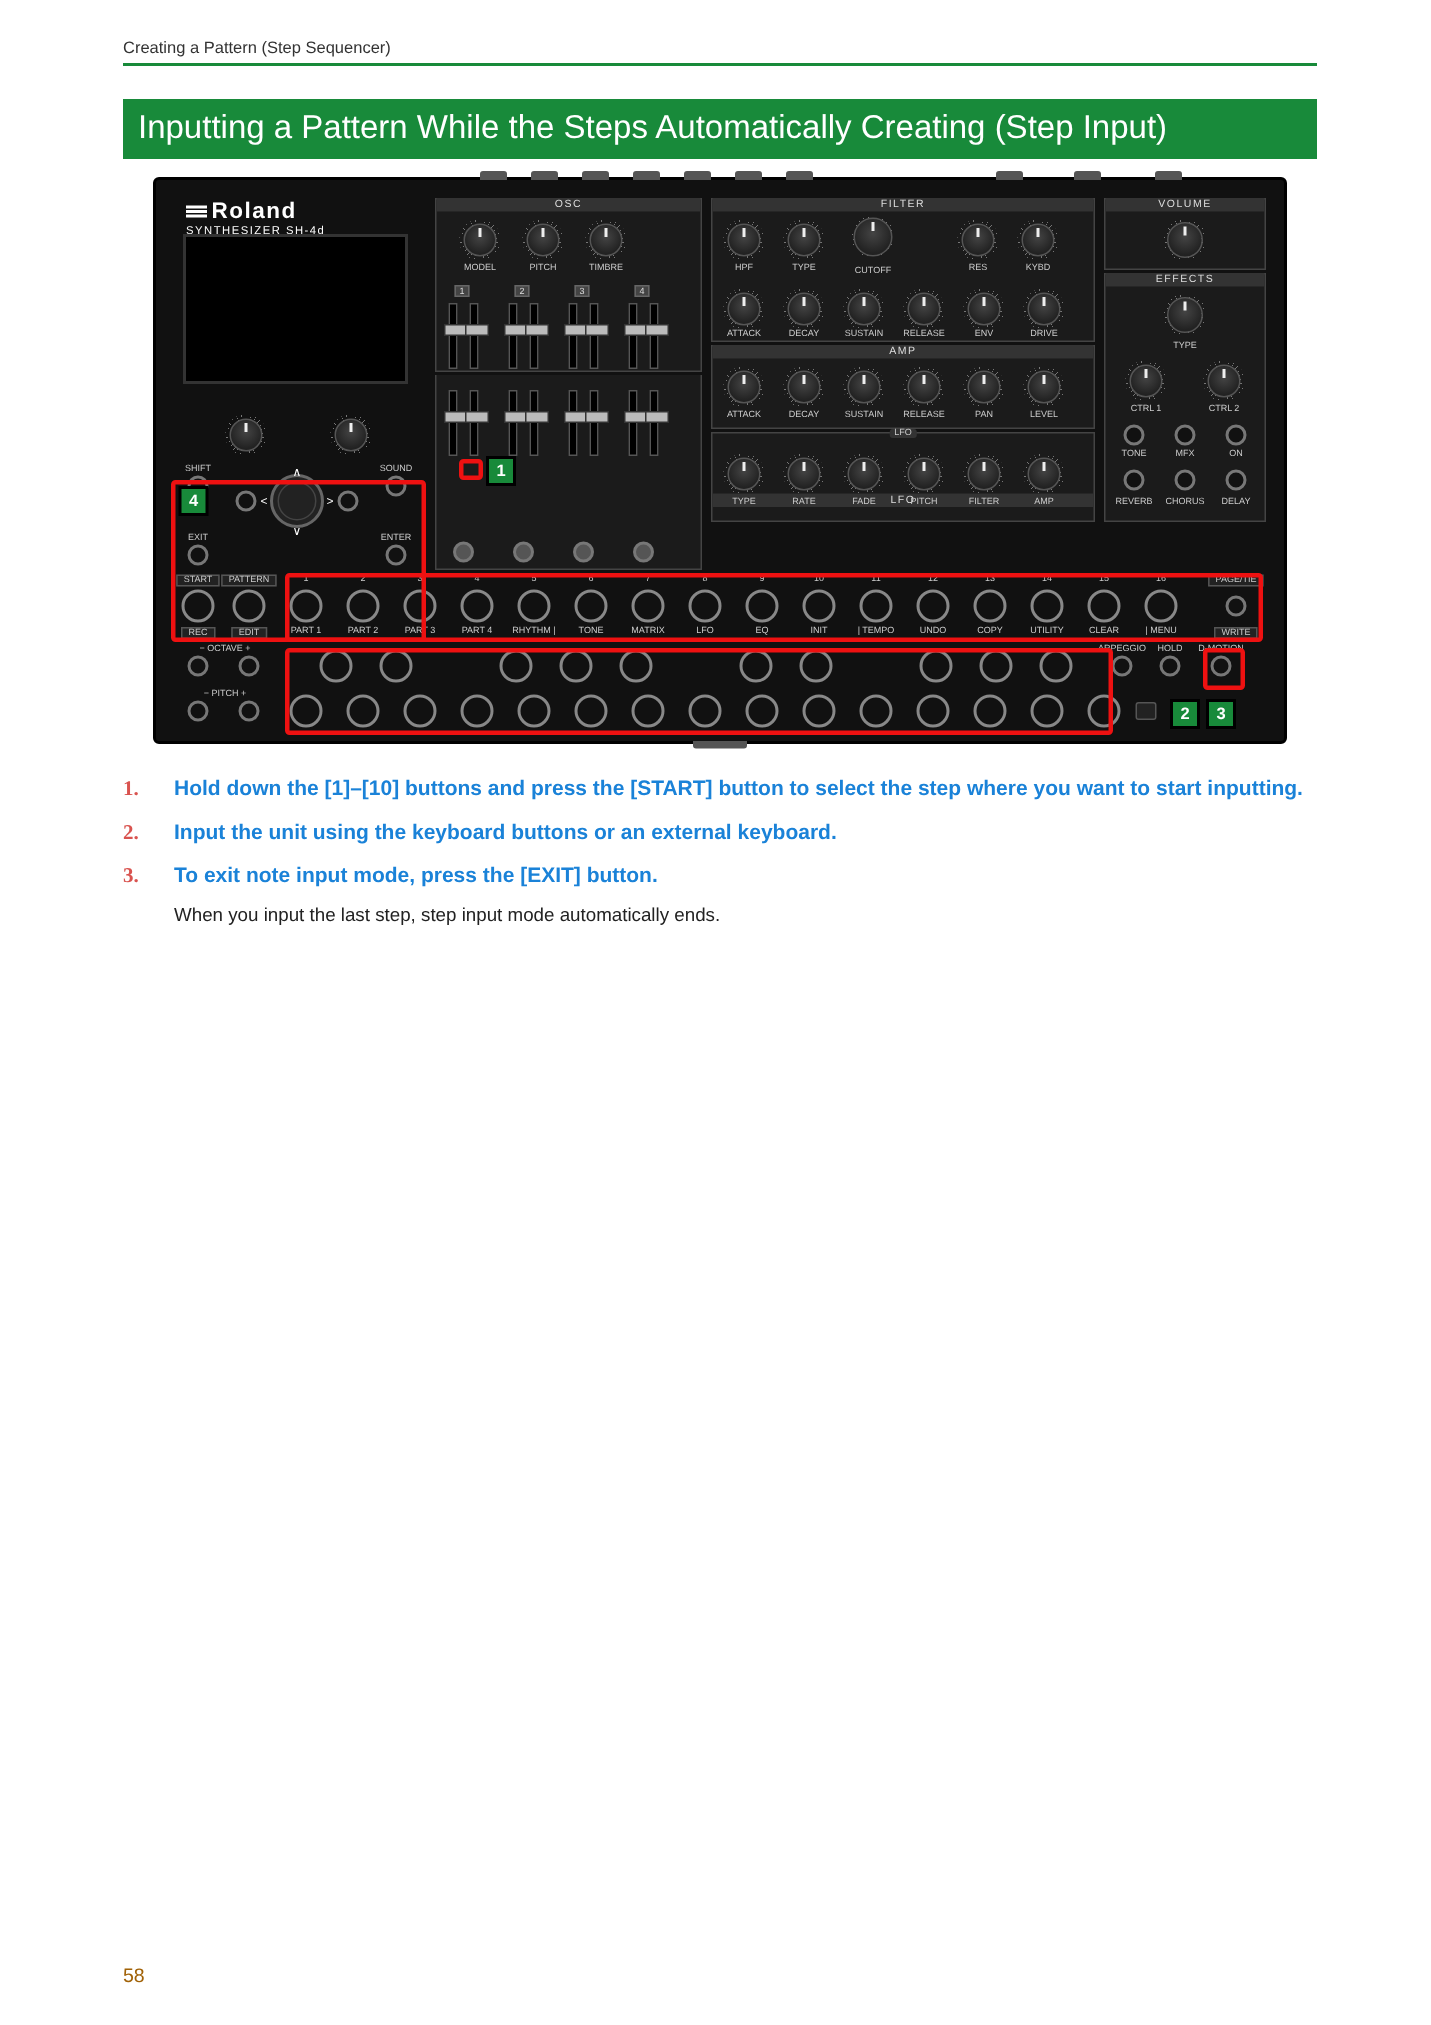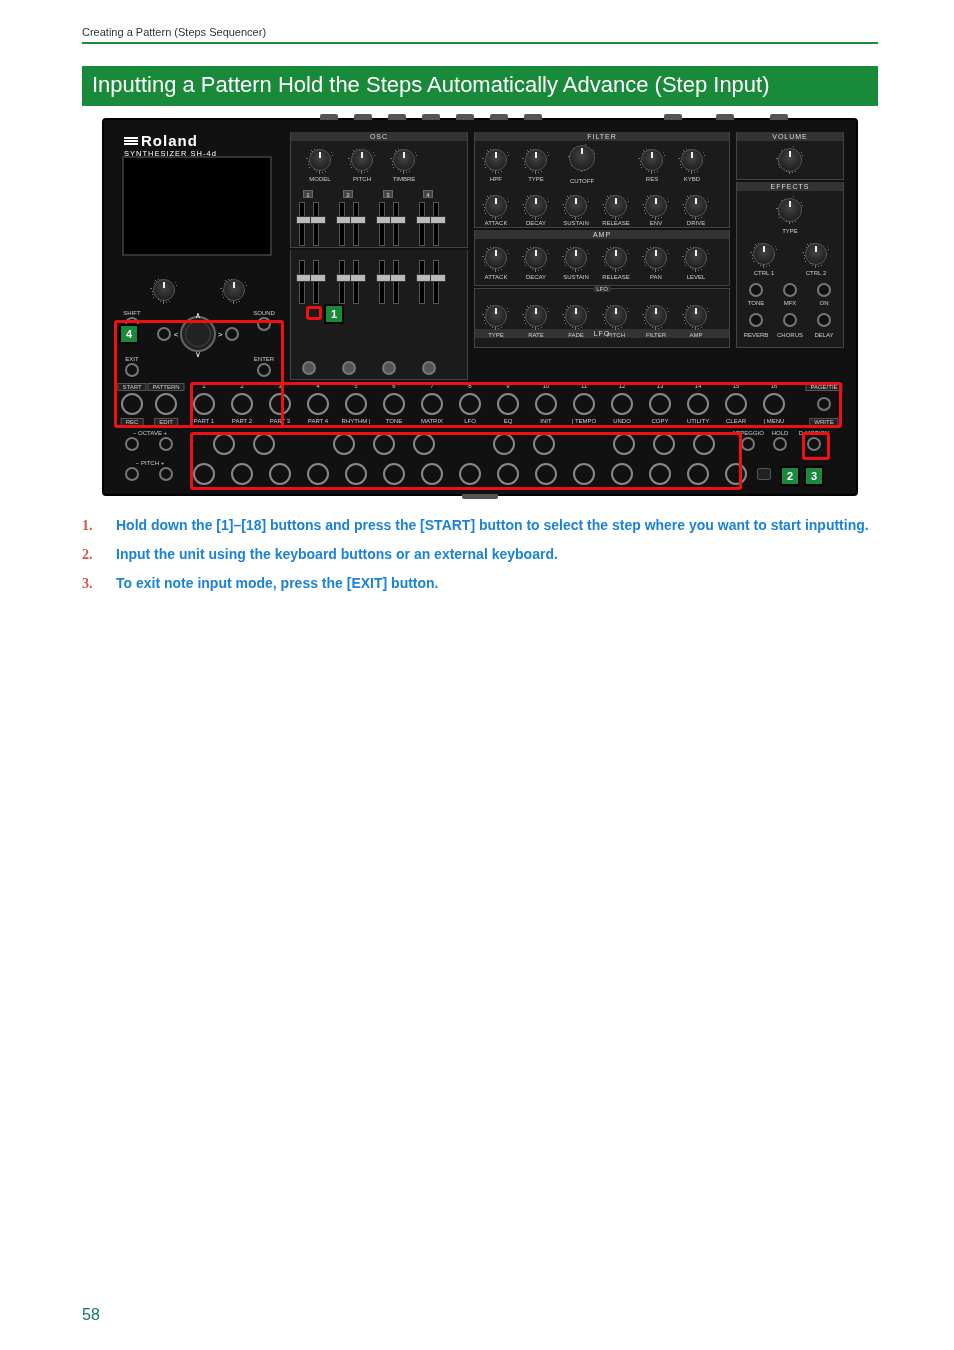--- a/index.html
+++ b/index.html
@@ -96,29 +96,29 @@
                   linear-gradient(#888,#888) 0 0/100% 2px no-repeat,
                   linear-gradient(#888,#888) 0 6px/70% 2px no-repeat,
                   linear-gradient(#888,#888) 0 12px/90% 2px no-repeat,
                   linear-gradient(#888,#888) 0 18px/60% 2px no-repeat,
                   linear-gradient(#888,#888) 0 24px/100% 2px no-repeat,
                   linear-gradient(#888,#888) 0 30px/85% 2px no-repeat,
                   linear-gradient(#888,#888) 0 36px/55% 2px no-repeat; }
   .rec .txt{ position:absolute; left:66px; top:4px; color:#ddd;
              font-family:"Courier New",monospace; font-size:10px; }
 
-  .pagenum{ position:absolute; left:82px; bottom:26px; font-size:16px; color:#0f766e; }
+  .pagenum{ position:absolute; left:82px; bottom:26px; font-size:13px; color:#a16207; }
 </style>
 </head>
 <body>
 
 <div class="page">
-  <div class="crumb">Creating a Pattern (Steps Sequencer)</div>
+  <div class="crumb">Creating a Pattern (Step Sequencer)</div>
   <div class="hr"></div>
-  <div class="h2">Inputting a Pattern Hold the Steps Automatically Advance (Step Input)</div>
+  <div class="h2">Inputting a Pattern While the Steps Automatically Creating (Step Input)</div>
 
   <div class="panel">
     <div class="tab a"></div>
       <div class="tab b"></div>
       <div class="tab c"></div>
     <div class="tab d"></div>
       <div class="tab e"></div>
       <div class="tab f"></div>
     <div class="tab g"></div>
       <div class="tab h"></div>
@@ -427,29 +427,30 @@
     <div class="badge" style="left:17px;  top:206px;">4</div>
     <div class="badge" style="left:222px; top:186px;">1</div>
     <div class="badge" style="left:678px; top:348px;">2</div>
     <div class="badge" style="left:702px; top:348px;">3</div>
     <div class="sq" style="left:660px; top:348px;"></div>
   </div>
 
   <div class="steps">
     <div class="step">
       <div class="n">1.</div>
-      <div class="t">Hold down the [1]–[18] buttons and press the [START] button to select the step where you want to start inputting.</div>
+      <div class="t">Hold down the [1]–[10] buttons and press the [START] button to select the step where you want to start inputting.</div>
     </div>
 
 
     <div class="step">
       <div class="n">2.</div>
       <div class="t">Input the unit using the keyboard buttons or an external keyboard.</div>
     </div>
 
     <div class="step">
       <div class="n">3.</div>
       <div class="t">To exit note input mode, press the [EXIT] button.</div>
     </div>
+    <div class="body">When you input the last step, step input mode automatically ends.</div>
   </div>
 
   <div class="pagenum">58</div>
 </div>
 
 </body></html>

